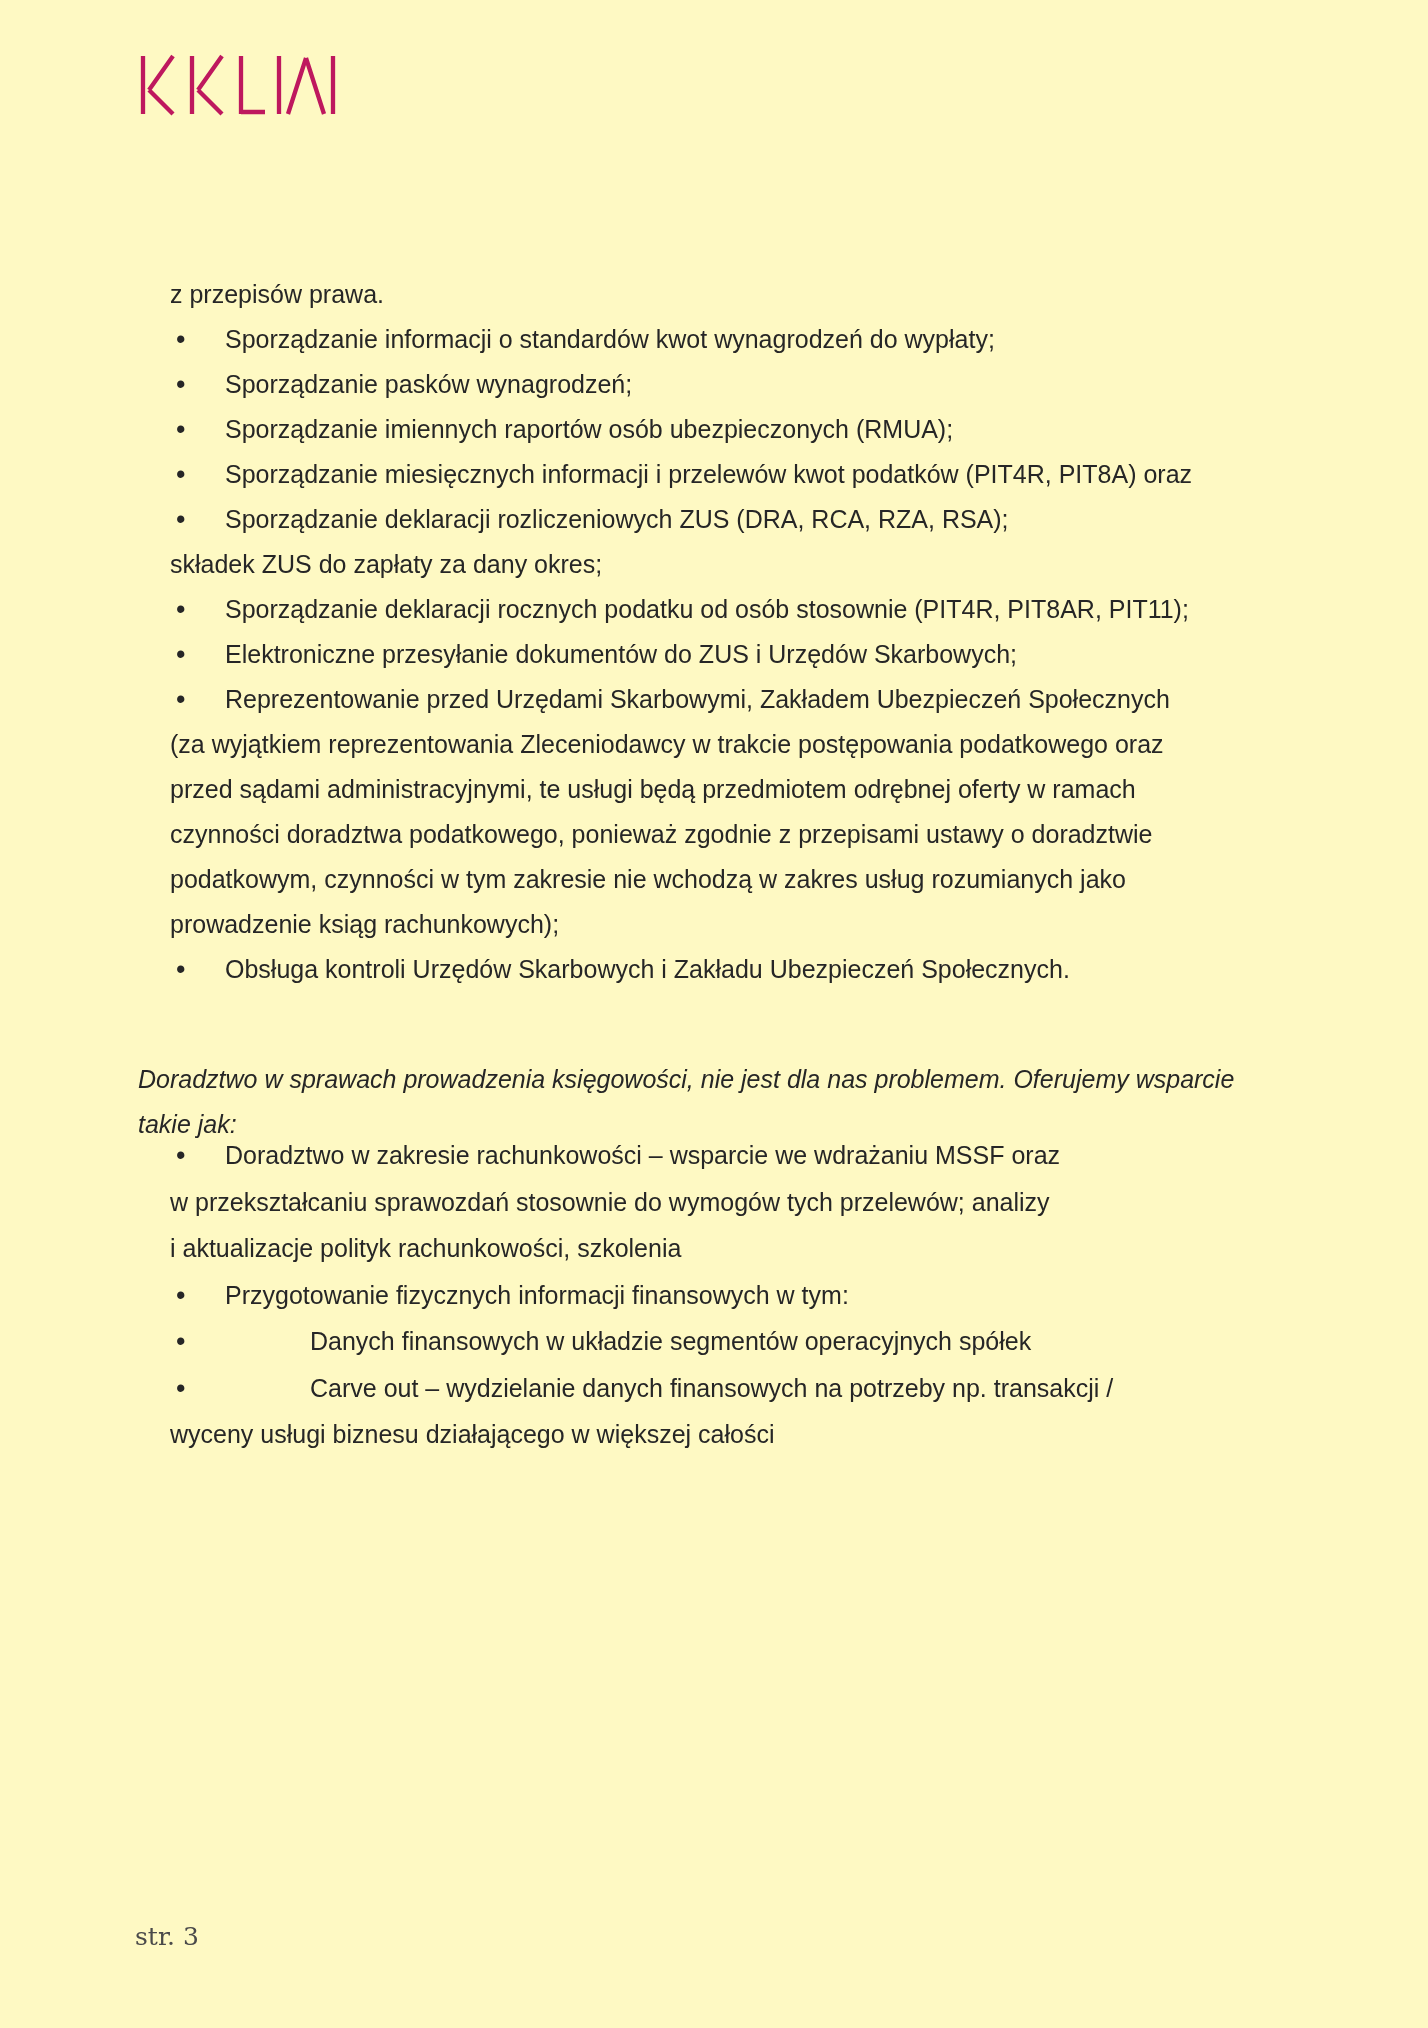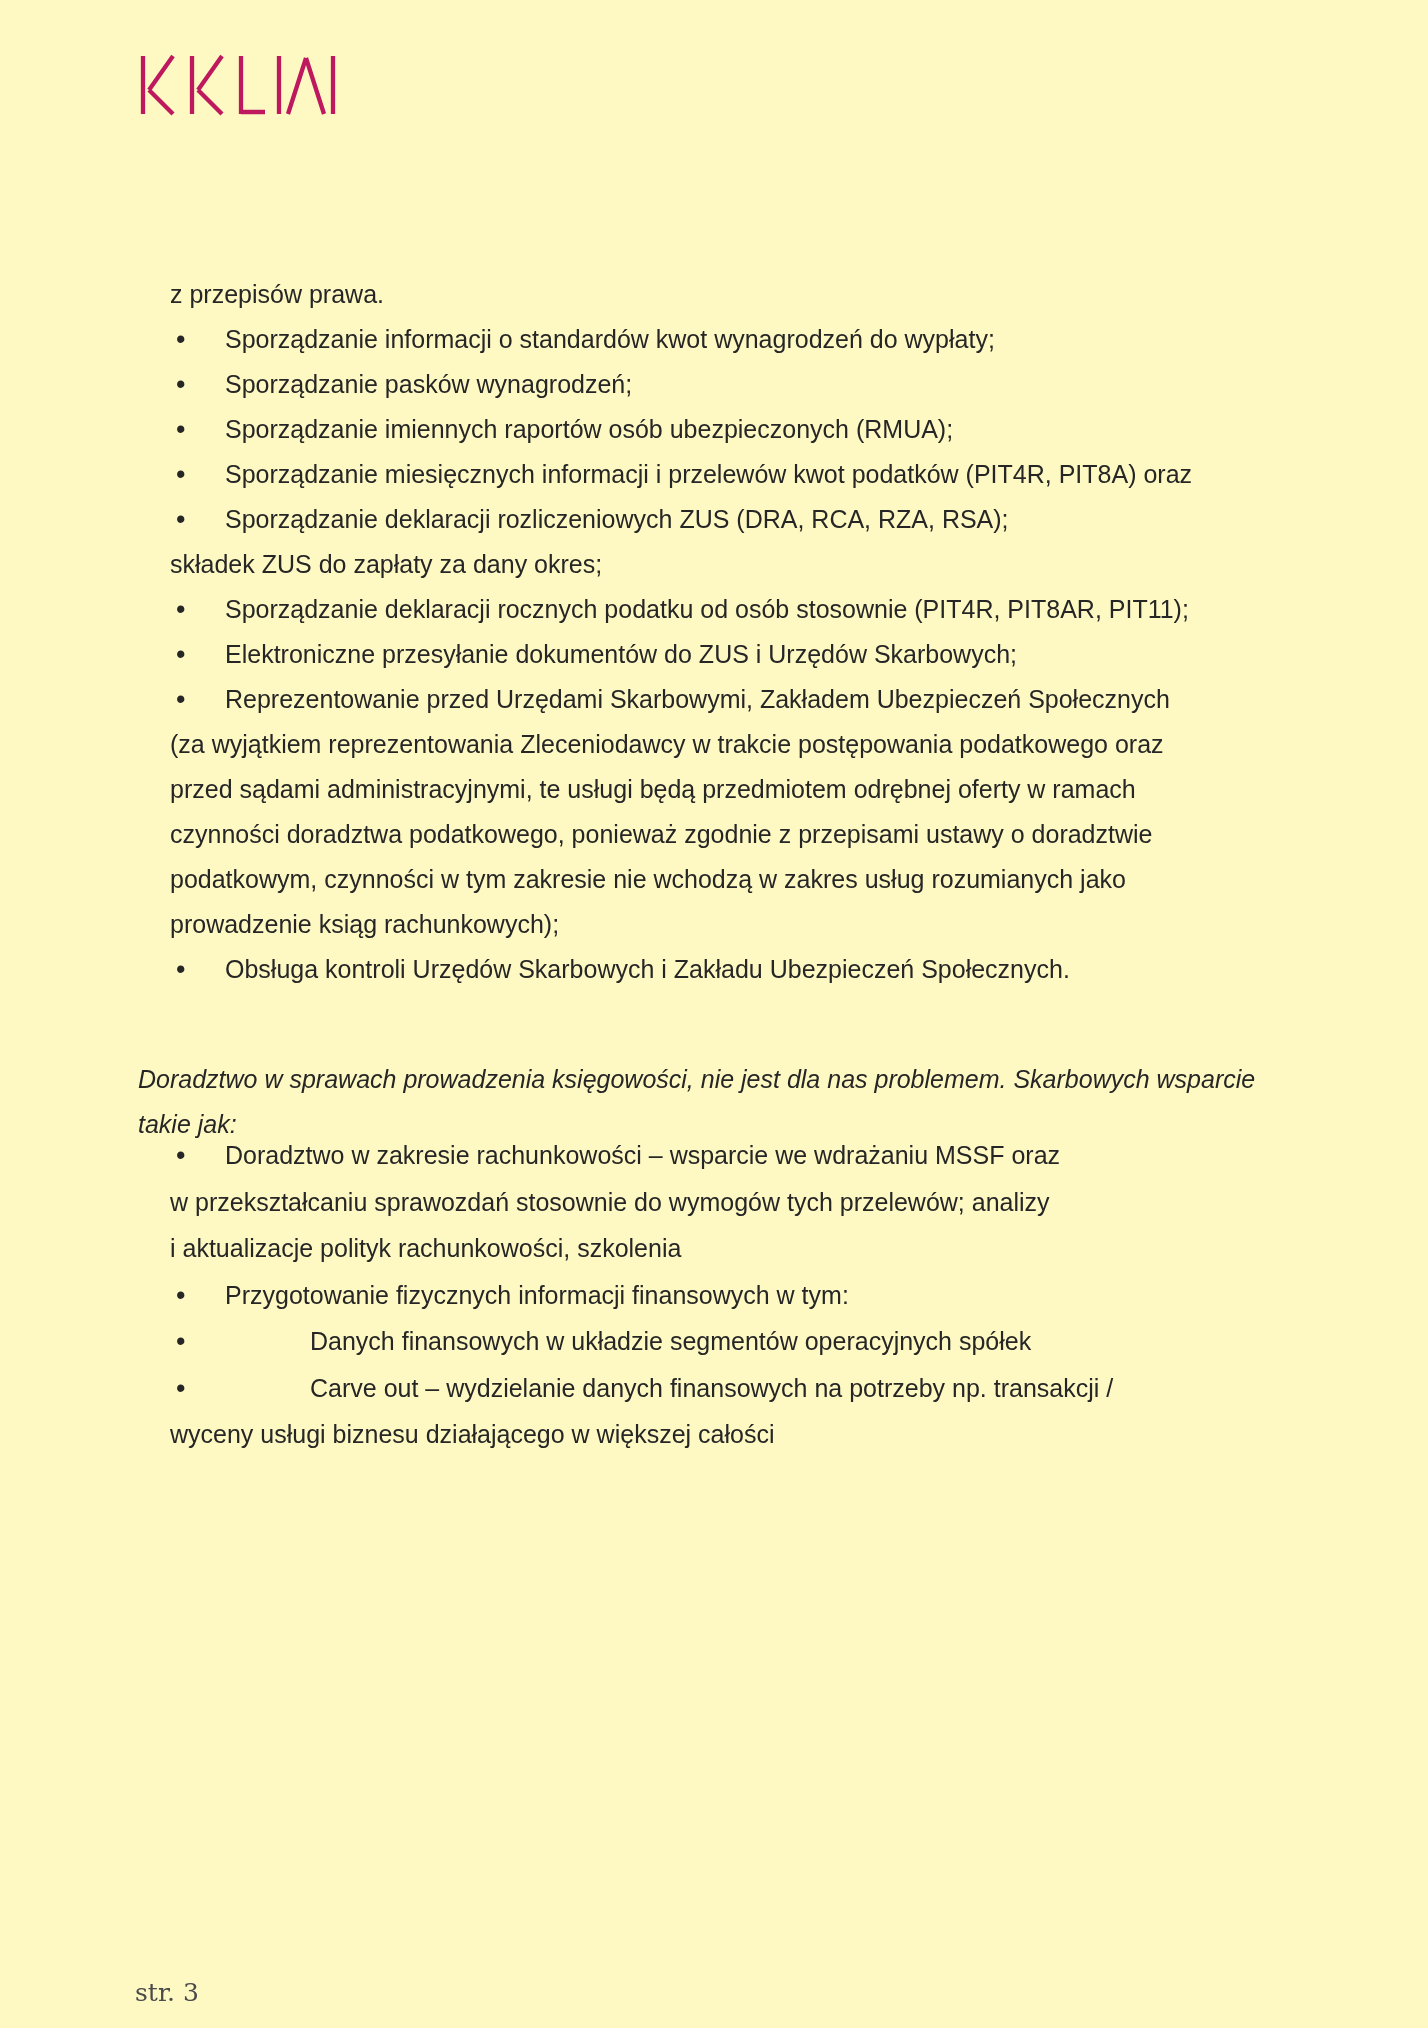--- a/index.html
+++ b/index.html
@@ -25,21 +25,21 @@
     width: 55px;
     padding-left: 6px;
     box-sizing: border-box;
     font-size: 27px;
     vertical-align: top;
   }
   .bullet2 .dot { width: 140px; }
   .footer {
     position: absolute;
     left: 135px;
-    top: 1970px;
+    top: 1914px;
     font-family: "DejaVu Serif", serif;
     font-size: 25px;
     color: #4a4a4a;
     line-height: 45px;
   }
 </style>
 </head>
 <body>
 
 <div class="page">
@@ -79,21 +79,21 @@
     <div class="line bullet"><span class="dot">•</span><span>Reprezentowanie przed Urzędami Skarbowymi, Zakładem Ubezpieczeń Społecznych</span></div>
     <div class="line cont"><span>(za wyjątkiem reprezentowania Zleceniodawcy w trakcie postępowania podatkowego oraz</span></div>
     <div class="line cont"><span>przed sądami administracyjnymi, te usługi będą przedmiotem odrębnej oferty w ramach</span></div>
     <div class="line cont"><span>czynności doradztwa podatkowego, ponieważ zgodnie z przepisami ustawy o doradztwie</span></div>
     <div class="line cont"><span>podatkowym, czynności w tym zakresie nie wchodzą w zakres usług rozumianych jako</span></div>
     <div class="line cont"><span>prowadzenie ksiąg rachunkowych);</span></div>
     <div class="line bullet"><span class="dot">•</span><span>Obsługa kontroli Urzędów Skarbowych i Zakładu Ubezpieczeń Społecznych.</span></div>
   </div>
 
   <div class="block block-italic">
-    <div class="line"><span>Doradztwo w sprawach prowadzenia księgowości, nie jest dla nas problemem. Skarbowych wsparcie</span></div>
+    <div class="line"><span>Doradztwo w sprawach prowadzenia księgowości, nie jest dla nas problemem. Oferujemy wsparcie</span></div>
     <div class="line"><span>takie jak:</span></div>
   </div>
 
   <div class="block block-list2">
     <div class="line bullet"><span class="dot">•</span><span>Doradztwo w zakresie rachunkowości – wsparcie we wdrażaniu MSSF oraz</span></div>
     <div class="line cont"><span>w przekształcaniu sprawozdań stosownie do wymogów tych przelewów; analizy</span></div>
     <div class="line cont"><span>i aktualizacje polityk rachunkowości, szkolenia</span></div>
     <div class="line bullet"><span class="dot">•</span><span>Przygotowanie fizycznych informacji finansowych w tym:</span></div>
     <div class="line bullet bullet2"><span class="dot">•</span><span>Danych finansowych w układzie segmentów operacyjnych spółek</span></div>
     <div class="line bullet bullet2"><span class="dot">•</span><span>Carve out – wydzielanie danych finansowych na potrzeby np. transakcji /</span></div>

